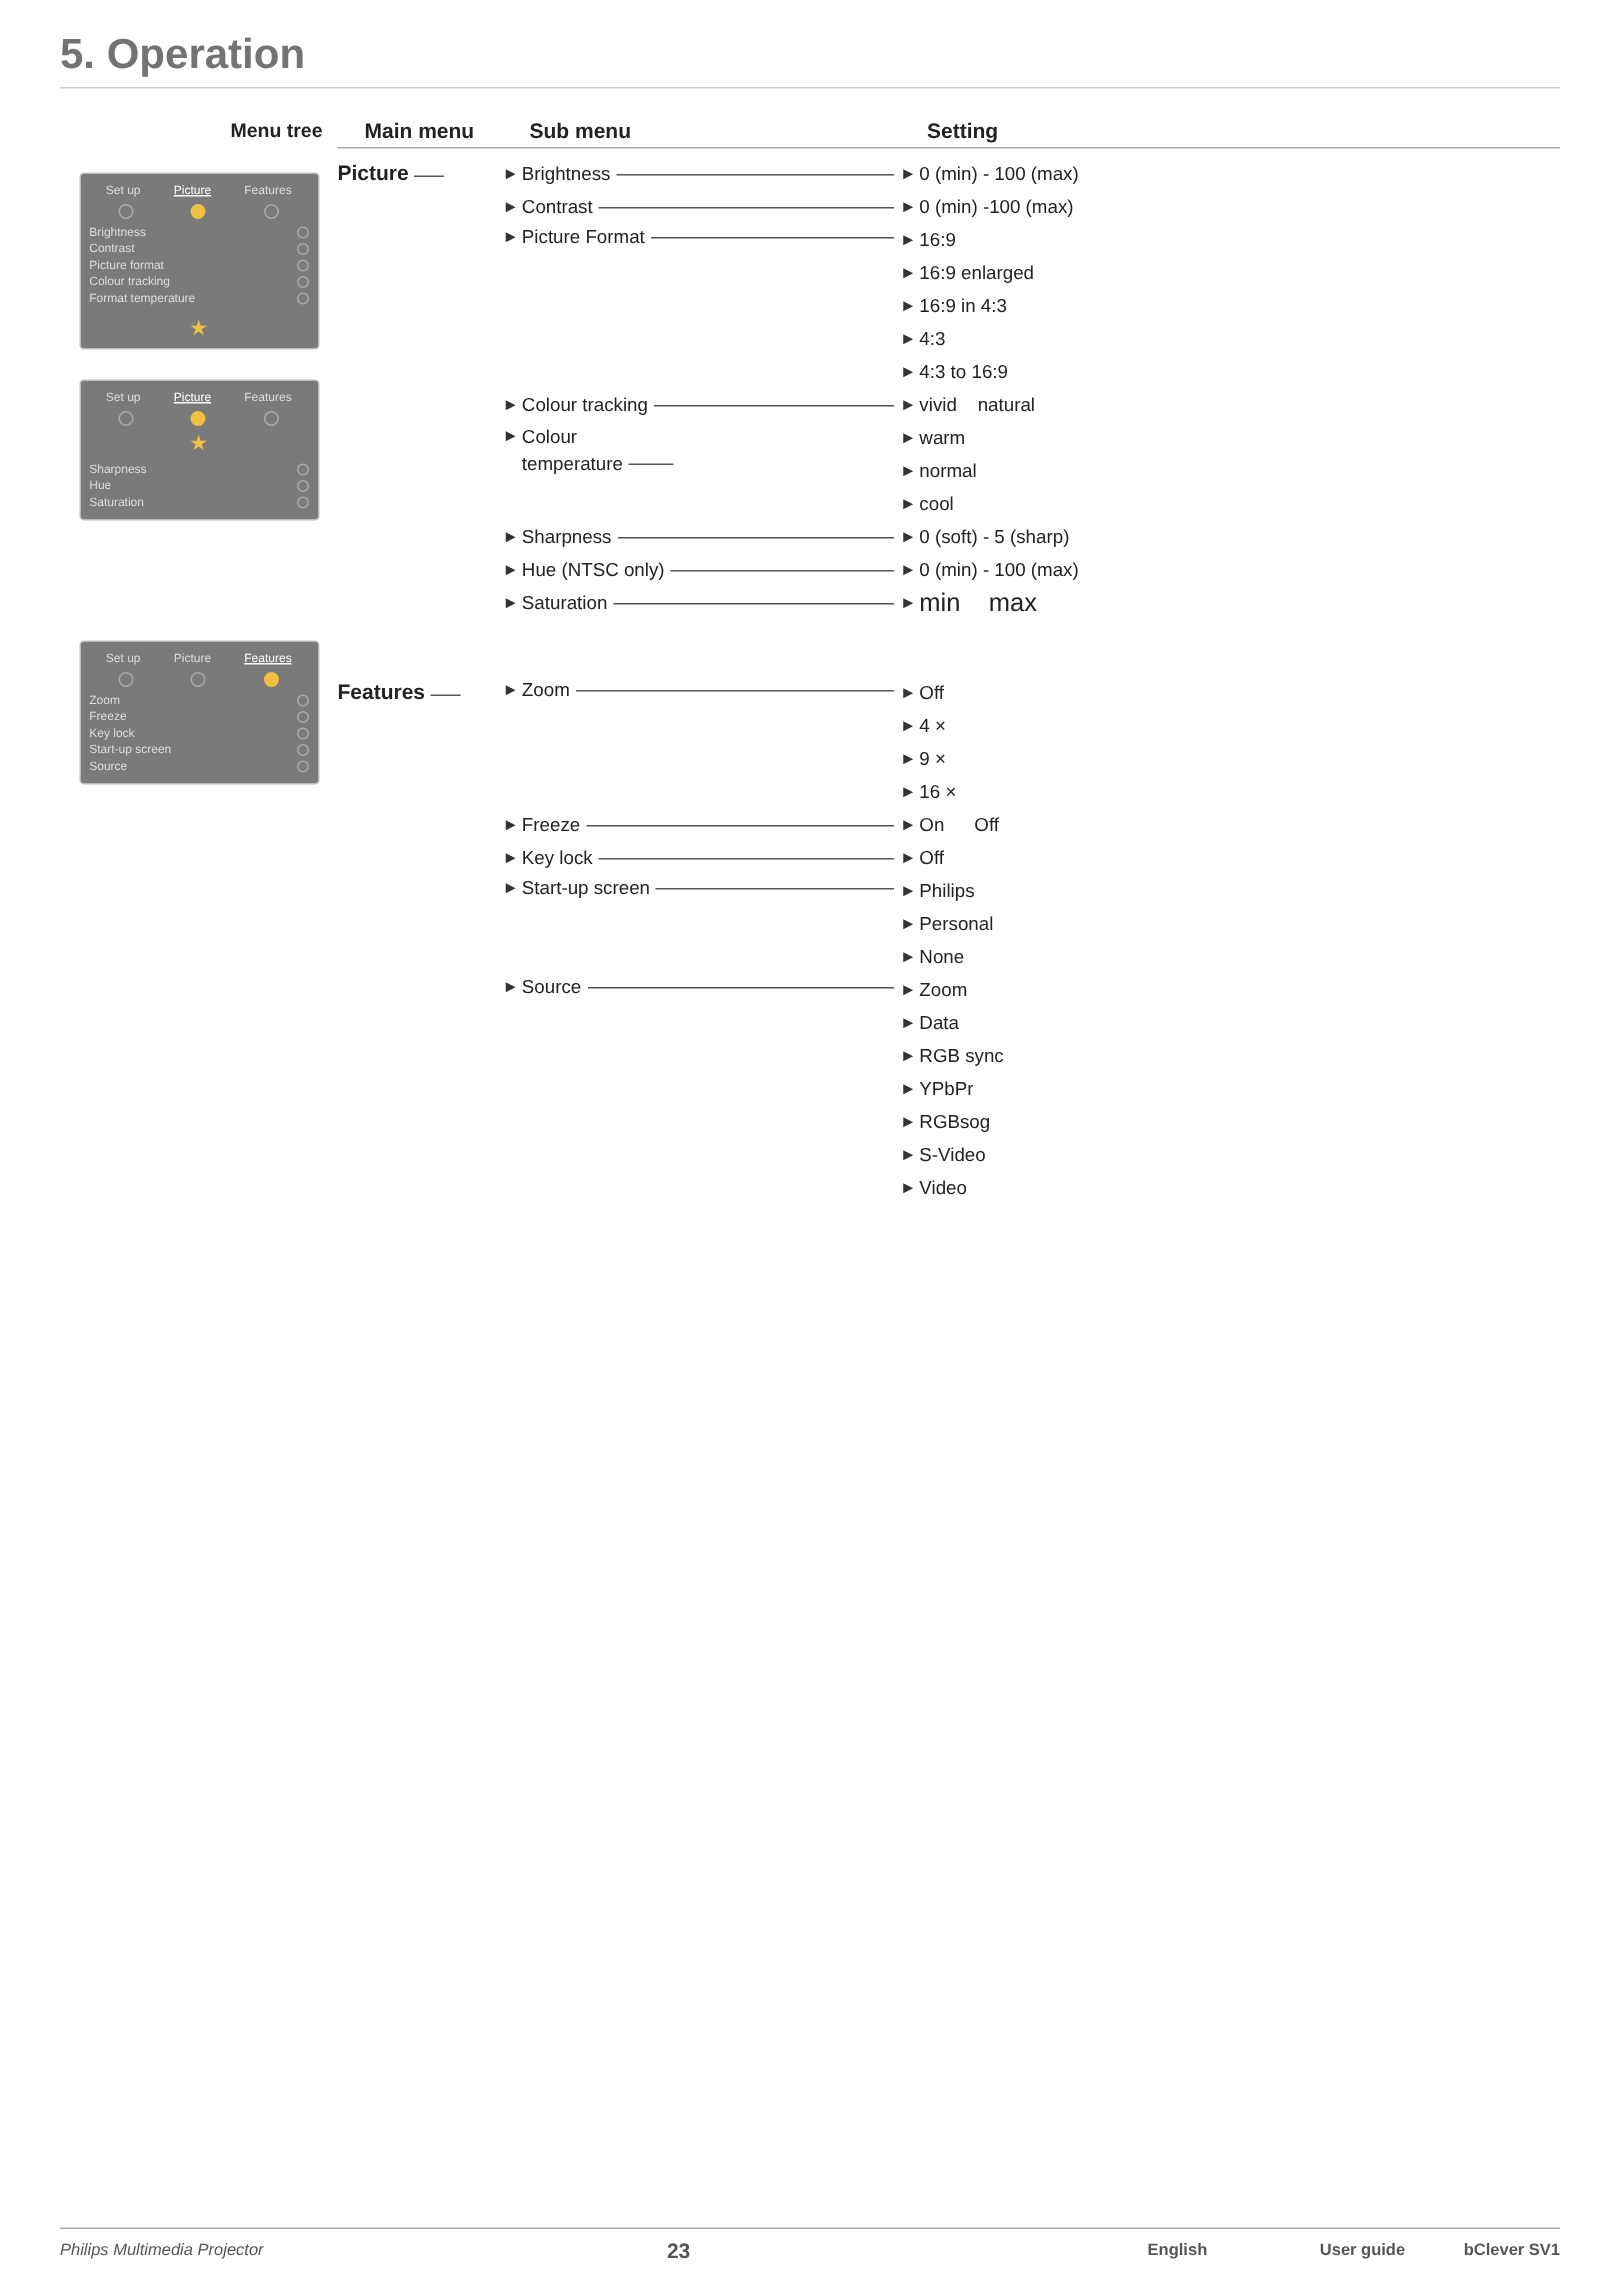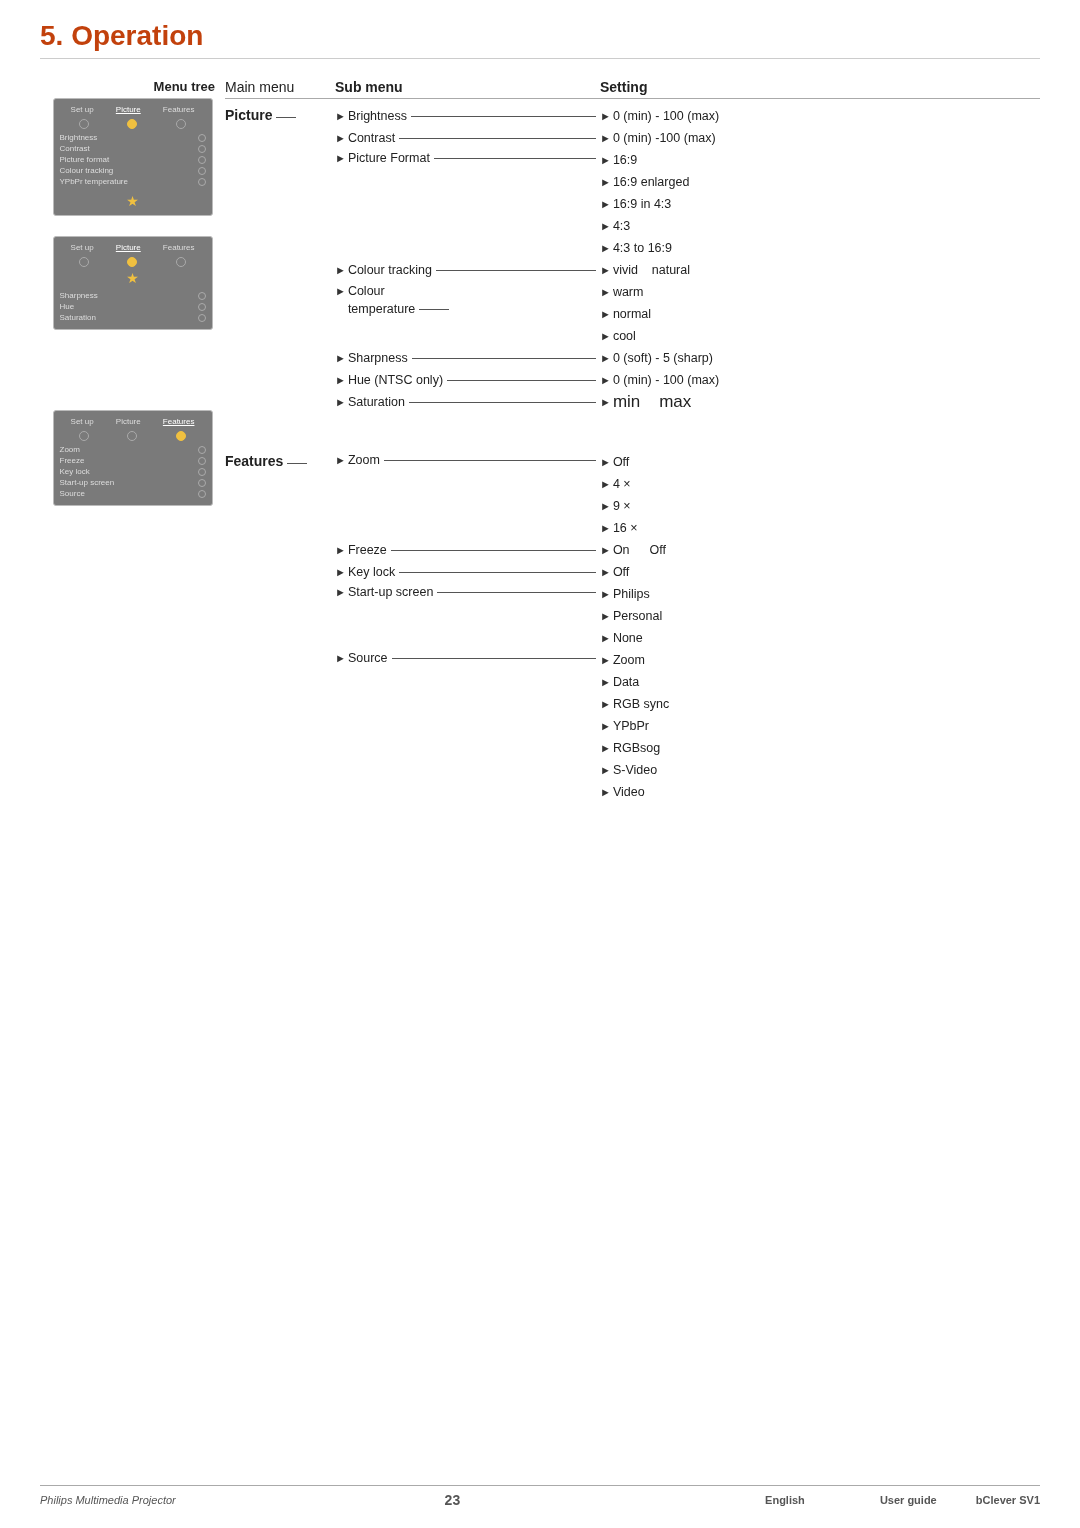--- a/index.html
+++ b/index.html
@@ -25,21 +25,21 @@
       display: flex;
       justify-content: space-between;
       align-items: baseline;
       border-bottom: 1px solid #ccc;
       padding-bottom: 6px;
       margin-bottom: 20px;
     }
     .header-left {
       font-size: 28px;
       font-weight: bold;
-      color: #c2410c;
+      color: #737373;
     }
     .header-right {
       font-size: 22px;
       font-style: italic;
       color: #555;
       display: flex;
       align-items: center;
       gap: 8px;
     }
     .header-arrow {
@@ -140,21 +140,21 @@
 
 <div class="page-container">
 
   <div class="page-header">
     <span class="header-left">5. Operation</span>
   </div>
 
   <div class="content-area">
 
     <div class="screenshots-panel">
-      <div style="text-align:right; padding-right:10px; margin-bottom:4px;">
+      <div style="text-align:right; padding-right:10px; margin-bottom:21px;">
         <span style="font-weight:bold; font-size:13px;">Menu tree</span>
       </div>
 
       <div class="ss-container">
         <div class="ss-img">
           <div class="ss-title-row">
             <span style="color:#ddd; font-size:8px;">Set up</span>
             <span style="color:#fff; text-decoration:underline; font-size:8px;">Picture</span>
             <span style="color:#ddd; font-size:8px;">Features</span>
           </div>
@@ -173,21 +173,21 @@
           </div>
           <div class="ss-item-row">
             <span class="ss-item-label">Picture format</span>
             <div class="ss-item-dot"></div>
           </div>
           <div class="ss-item-row">
             <span class="ss-item-label">Colour tracking</span>
             <div class="ss-item-dot"></div>
           </div>
           <div class="ss-item-row">
-            <span class="ss-item-label">YPbPr temperature</span>
+            <span class="ss-item-label">Format temperature</span>
             <div class="ss-item-dot"></div>
           </div>
           <div style="text-align:center; margin-top:6px;">
             <span style="color:#f0c040; font-size:14px;">★</span>
           </div>
         </div>
       </div>
 
       <div class="ss-container" style="margin-top:20px;">
         <div class="ss-img">
@@ -253,21 +253,21 @@
           </div>
         </div>
       </div>
 
     </div>
 
     <div class="right-panel">
 
 
       <div style="display:flex; border-bottom:1px solid #aaa; padding-bottom:3px; margin-bottom:6px;">
-        <div style="width:110px; flex-shrink:0; font-weight:normal; font-size:14px;">Main menu</div>
+        <div style="width:110px; flex-shrink:0; font-weight:bold; font-size:14px;margin-left:18px;">Main menu</div>
         <div style="width:265px; flex-shrink:0; font-weight:bold; font-size:14px;">Sub menu</div>
         <div style="flex:1; font-weight:bold; font-size:14px;">Setting</div>
       </div>
 
       <div style="display:flex; margin-bottom:8px;">
 
         <div style="width:110px; flex-shrink:0; display:flex; align-items:flex-start; padding-top:2px;">
           <span style="font-weight:bold; font-size:14px; margin-right:4px;">Picture</span>
           <span style="display:inline-block; width:20px; height:1px; background:#555; vertical-align:middle; margin-top:10px;"></span>
         </div>

